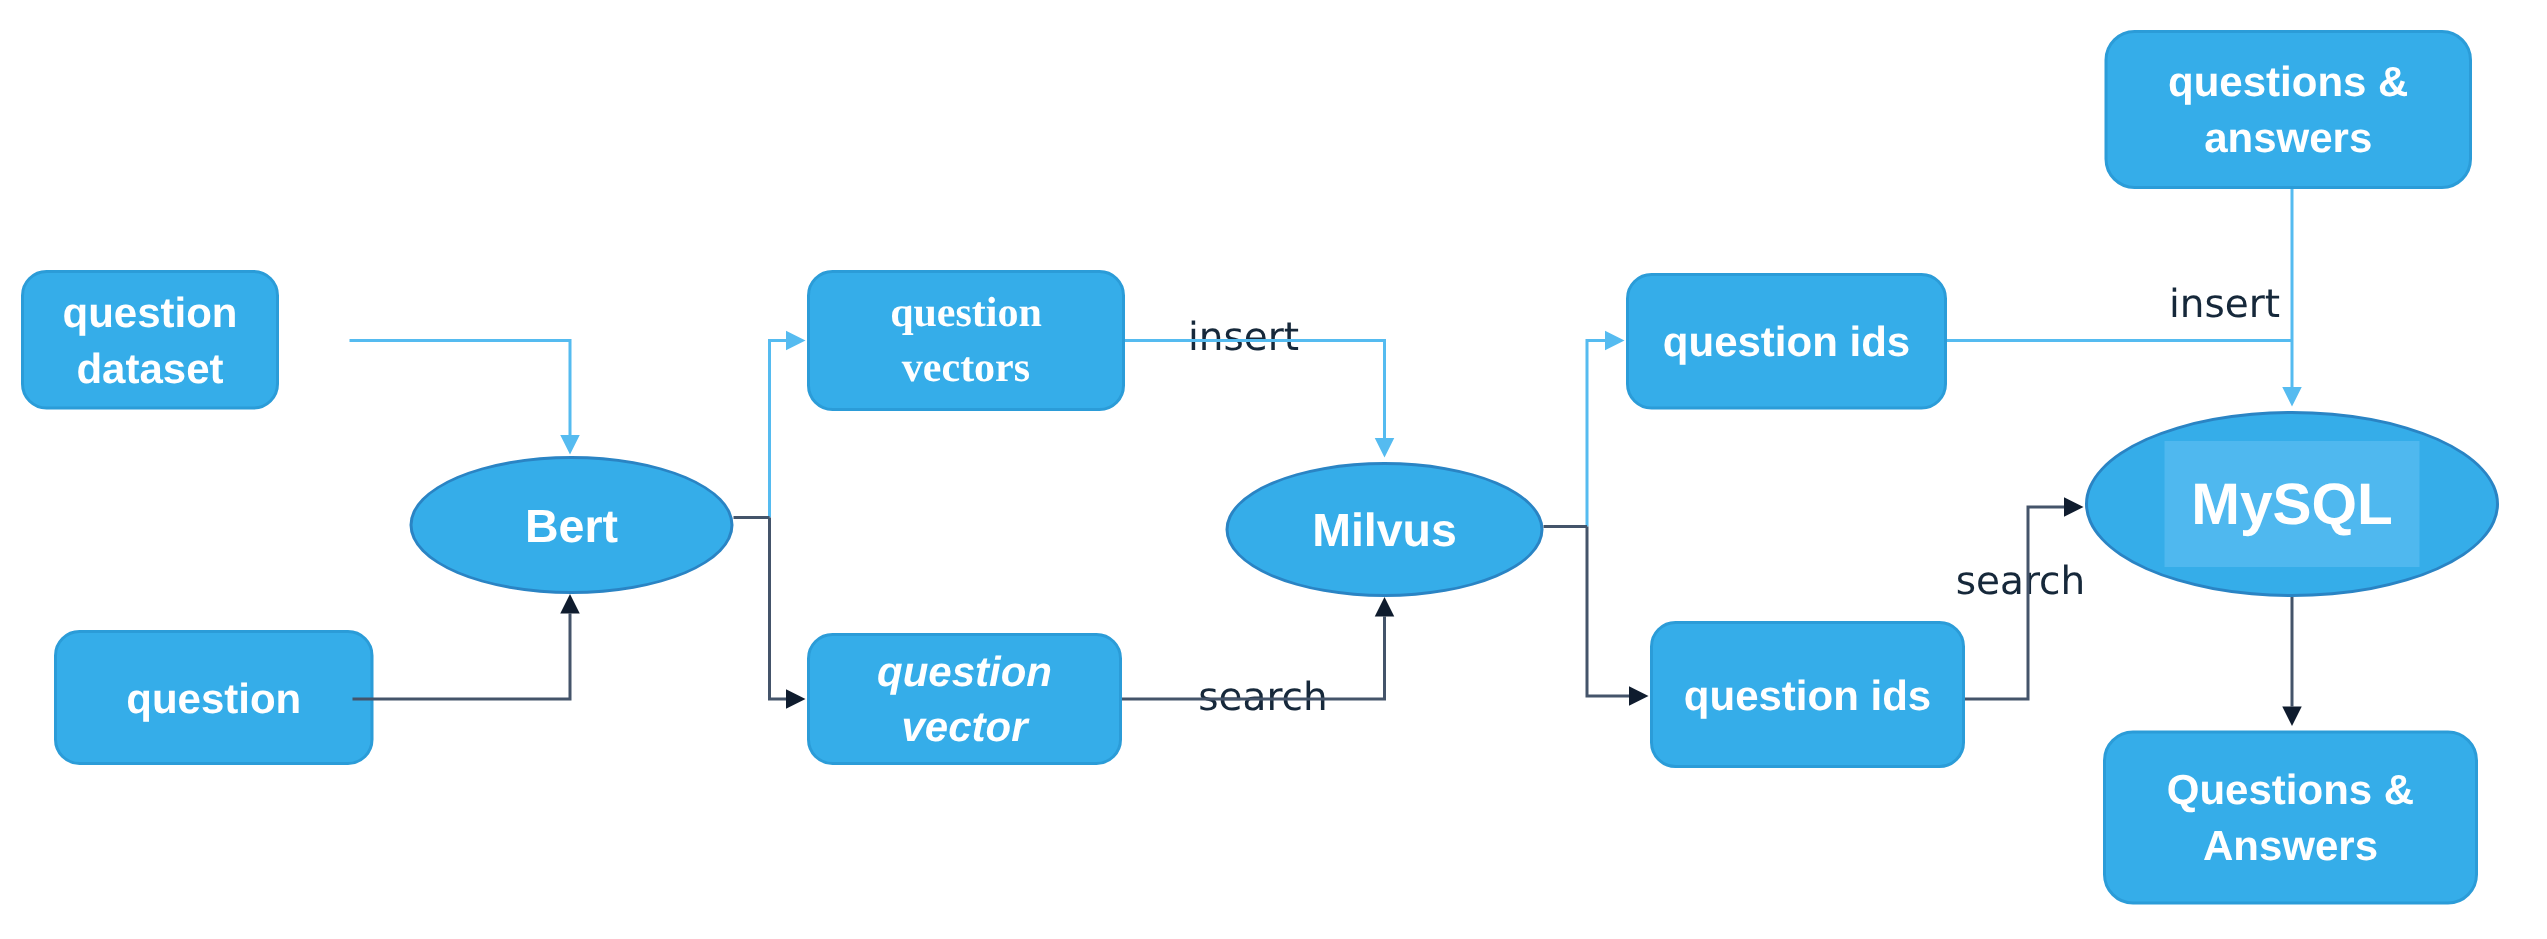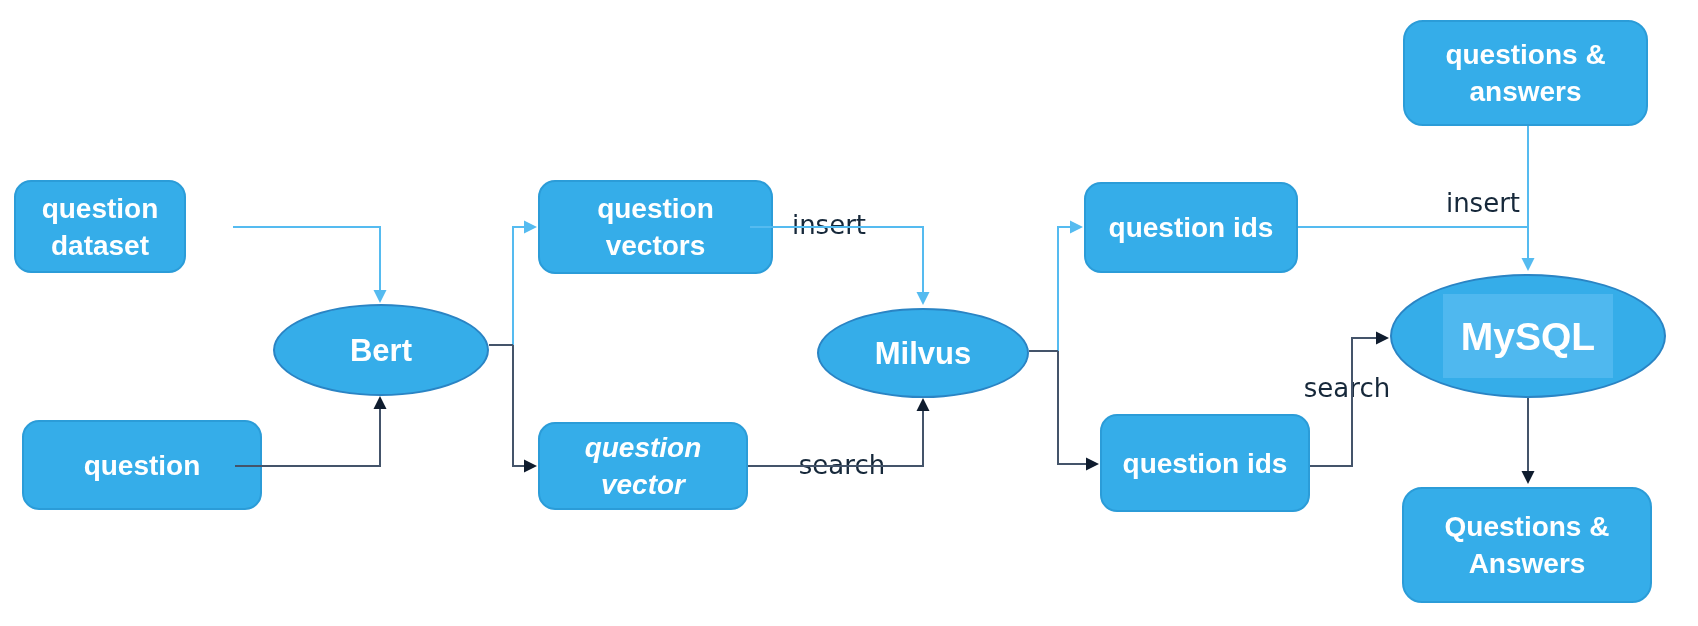--- a/index.html
+++ b/index.html
@@ -12,23 +12,23 @@
     position:absolute;display:flex;align-items:center;justify-content:center;
     text-align:center;color:var(--node-text,#fff);font-weight:700;font-size:28px;line-height:37px;
     background:var(--node-fill,#35ade9);border:2px solid var(--node-border,#2b9cd8);
     border-radius:17px;box-sizing:border-box;padding:0 12px;
   }
   .ellipse{
     border-radius:50%;border-color:var(--ellipse-border,#2a84c4);
     font-size:31px;padding:0;
   }
   .n-qdataset {left:14px;  top:180px;width:172px;height:93px;}
-  .n-question {left:22px;  top:420px;width:240px;height:90px;}
+  .n-question {left:36px;  top:420px;width:213px;height:90px;}
   .n-bert     {left:273px; top:304px;width:216px;height:92px;}
-  .n-qvectors {left:538px; top:180px;width:235px;height:94px;}
+  .n-qvectors {left:538px; top:180px;width:212px;height:94px;font-family:Liberation Serif, serif;}
   .n-qvector  {left:538px; top:422px;width:210px;height:88px;font-style:italic;}
   .n-milvus   {left:817px; top:308px;width:212px;height:90px;text-align:center;}
   .n-qidstop  {left:1084px;top:182px;width:214px;height:91px;}
   .n-qidsbot  {left:1100px;top:414px;width:210px;height:98px;}
   .n-qatop    {left:1403px;top:20px; width:245px;height:106px;border-radius:20px;}
   .n-mysql    {left:1390px;top:274px;width:276px;height:124px;font-size:39px;}
   .n-qabottom {left:1402px;top:487px;width:250px;height:116px;border-radius:20px;}
   .mysql-highlight{
     position:absolute;left:50%;top:50%;transform:translate(-50%,-50%);
     width:170px;height:84px;background:var(--mysql-highlight,#4fb8ef);z-index:0;

